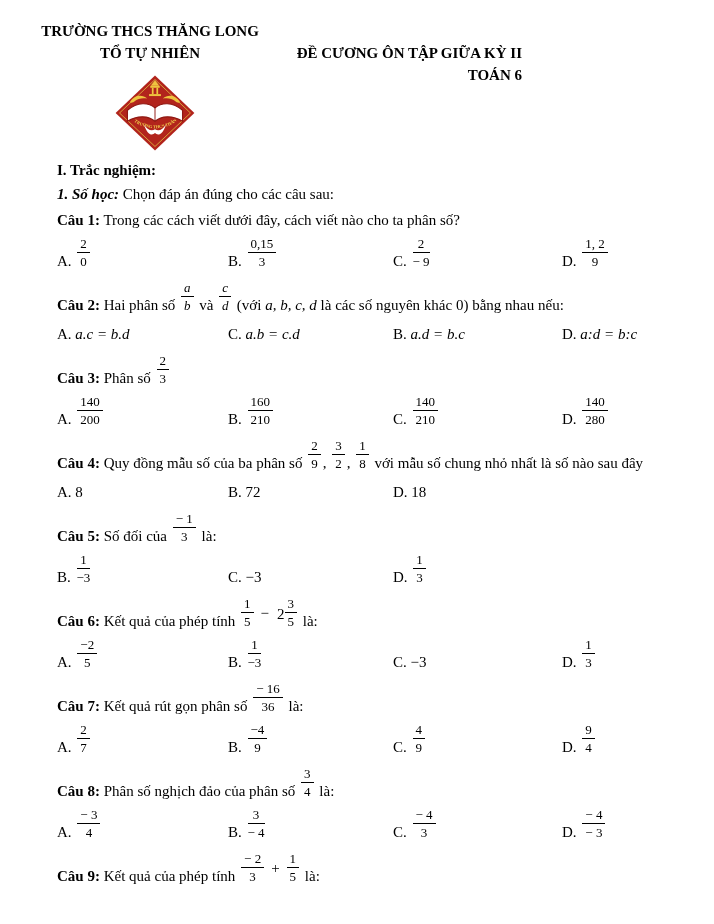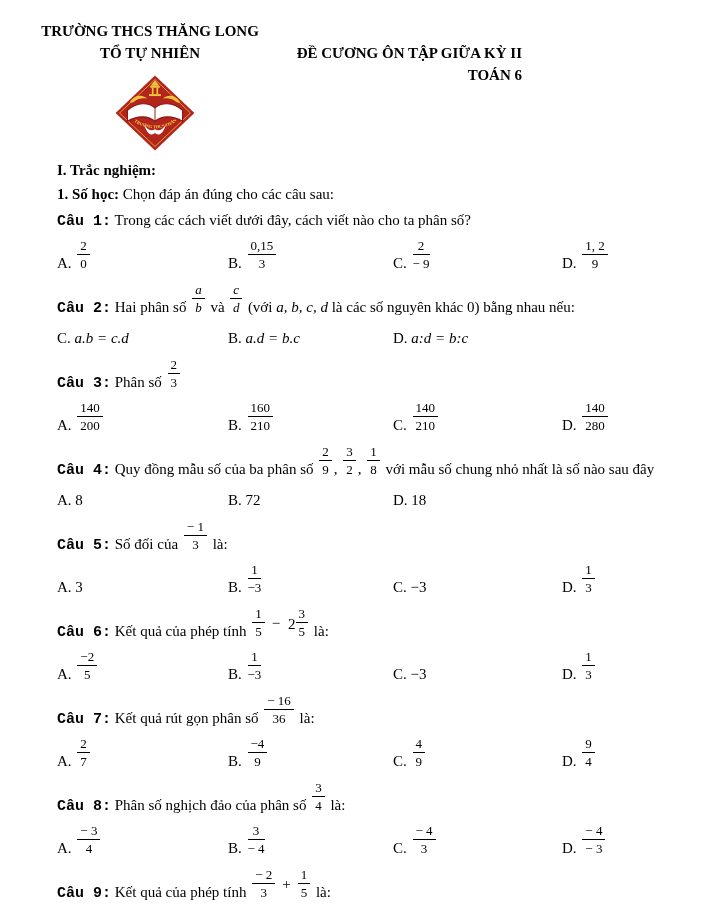--- a/index.html
+++ b/index.html
@@ -18,22 +18,22 @@
   }
   .header-right {
     position:absolute; left:278px; top:20px; width:244px;
     text-align:right; font-weight:bold; line-height:22px;margin-top:22px;
   }
   .header-right .sub { padding-left:56px; }
   .logo { position:absolute; left:114px; top:74px; width:82px; height:78px; }
   .content { position:absolute; left:57px; right:36px; top:150px;margin-top:8px; }
   .content p { margin:0; line-height:24px; }
   .section-title { font-weight:bold; }
-  .bold { font-weight:bold; }
-  .q-label { font-weight:bold;font-family:Liberation Mono, monospace; }
+  .bold { font-weight:bold;font-style:italic; }
+  .q-label { font-weight:bold; }
   .question { margin-top:8px; }
   #questions > .question:first-child { margin-top:2px; }
   .answers {
     display:grid;
     grid-template-columns:171px 165px 169px 1fr;
     align-items:baseline;
     margin-top:5px;
     line-height:24px;
   }
   .frac { display:inline-block; text-align:center; margin:0 2px; }
@@ -88,20 +88,21 @@
           <div class="answers">
             <div class="ans-cell"><span class="ans-label">A.</span> <span class="frac"><span class="num">2</span><span class="den">0</span></span></div>
             <div class="ans-cell"><span class="ans-label">B.</span> <span class="frac"><span class="num">0,15</span><span class="den">3</span></span></div>
             <div class="ans-cell"><span class="ans-label">C.</span> <span class="frac"><span class="num">2</span><span class="den">− 9</span></span></div>
             <div class="ans-cell"><span class="ans-label">D.</span> <span class="frac"><span class="num">1, 2</span><span class="den">9</span></span></div>
           </div>
         </div>
         <div class="question">
           <p class="q-line"><span class="q-label">Câu 2:</span> <span class="run">Hai phân số </span><span class="frac it"><span class="num">a</span><span class="den">b</span></span><span class="run"> và </span><span class="frac it"><span class="num">c</span><span class="den">d</span></span><span class="run"> (với </span><span class="run it">a, b, c, d</span><span class="run"> là các số nguyên khác 0) bằng nhau nếu:</span></p>
           <div class="answers">
+            <div class="ans-cell"><span class="ans-label">A.</span> <span class="run it">a.c = b.d</span></div>
             <div class="ans-cell"><span class="ans-label">C.</span> <span class="run it">a.b = c.d</span></div>
             <div class="ans-cell"><span class="ans-label">B.</span> <span class="run it">a.d = b.c</span></div>
             <div class="ans-cell"><span class="ans-label">D.</span> <span class="run it">a:d = b:c</span></div>
           </div>
         </div>
         <div class="question">
           <p class="q-line"><span class="q-label">Câu 3:</span> <span class="run">Phân số </span><span class="frac"><span class="num">2</span><span class="den">3</span></span></p>
           <div class="answers">
             <div class="ans-cell"><span class="ans-label">A.</span> <span class="frac"><span class="num">140</span><span class="den">200</span></span></div>
             <div class="ans-cell"><span class="ans-label">B.</span> <span class="frac"><span class="num">160</span><span class="den">210</span></span></div>
@@ -113,21 +114,20 @@
           <p class="q-line"><span class="q-label">Câu 4:</span> <span class="run">Quy đồng mẫu số của ba phân số </span><span class="frac"><span class="num">2</span><span class="den">9</span></span><span class="run">, </span><span class="frac"><span class="num">3</span><span class="den">2</span></span><span class="run">, </span><span class="frac"><span class="num">1</span><span class="den">8</span></span><span class="run"> với mẫu số chung nhỏ nhất là số nào sau đây</span></p>
           <div class="answers">
             <div class="ans-cell"><span class="ans-label">A.</span> <span class="run">8</span></div>
             <div class="ans-cell"><span class="ans-label">B.</span> <span class="run">72</span></div>
             <div class="ans-cell"><span class="ans-label">D.</span> <span class="run">18</span></div>
           </div>
         </div>
         <div class="question">
           <p class="q-line"><span class="q-label">Câu 5:</span> <span class="run">Số đối của </span><span class="frac"><span class="num">− 1</span><span class="den">3</span></span><span class="run"> là:</span></p>
           <div class="answers">
-            <div class="ans-cell"><span class="ans-label">A.</span> <span class="run">3</span></div>
             <div class="ans-cell"><span class="ans-label">B.</span> <span class="frac"><span class="num">1</span><span class="den">−3</span></span></div>
             <div class="ans-cell"><span class="ans-label">C.</span> <span class="run">−3</span></div>
             <div class="ans-cell"><span class="ans-label">D.</span> <span class="frac"><span class="num">1</span><span class="den">3</span></span></div>
           </div>
         </div>
         <div class="question">
           <p class="q-line"><span class="q-label">Câu 6:</span> <span class="run">Kết quả của phép tính </span><span class="frac"><span class="num">1</span><span class="den">5</span></span><span class="op">−</span><span class="whole">2</span><span class="frac"><span class="num">3</span><span class="den">5</span></span><span class="run"> là:</span></p>
           <div class="answers">
             <div class="ans-cell"><span class="ans-label">A.</span> <span class="frac"><span class="num">−2</span><span class="den">5</span></span></div>
             <div class="ans-cell"><span class="ans-label">B.</span> <span class="frac"><span class="num">1</span><span class="den">−3</span></span></div>

